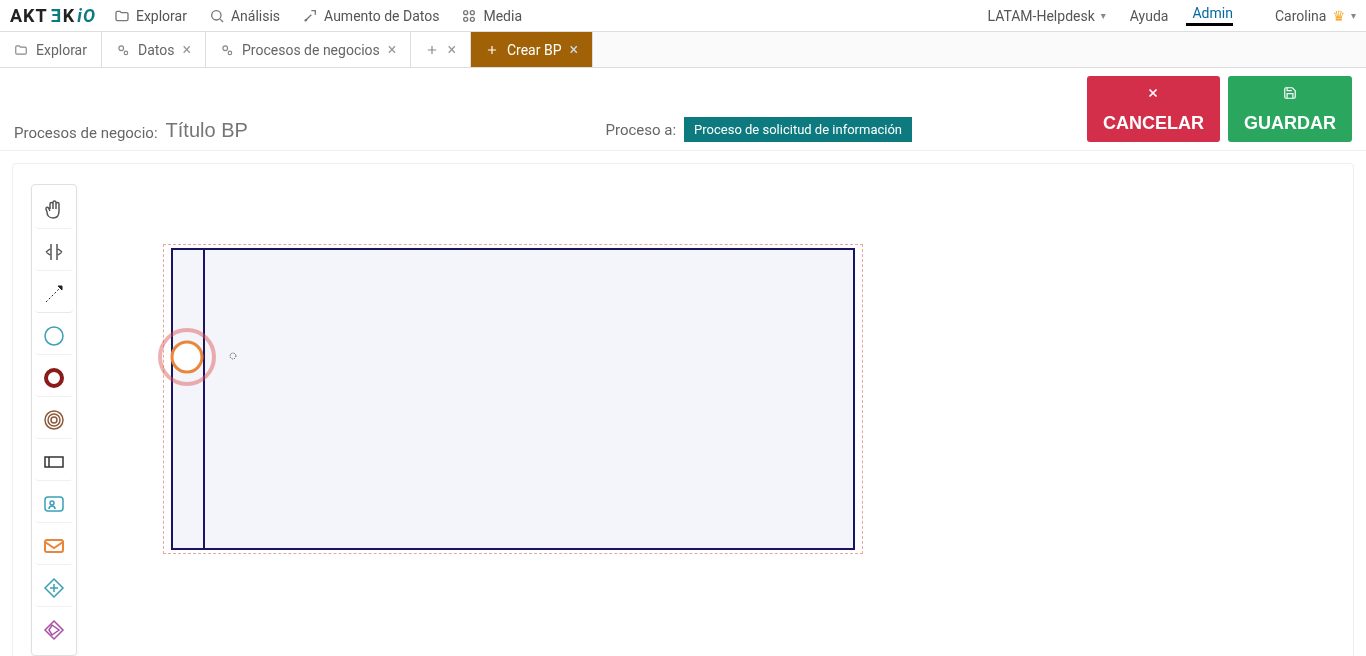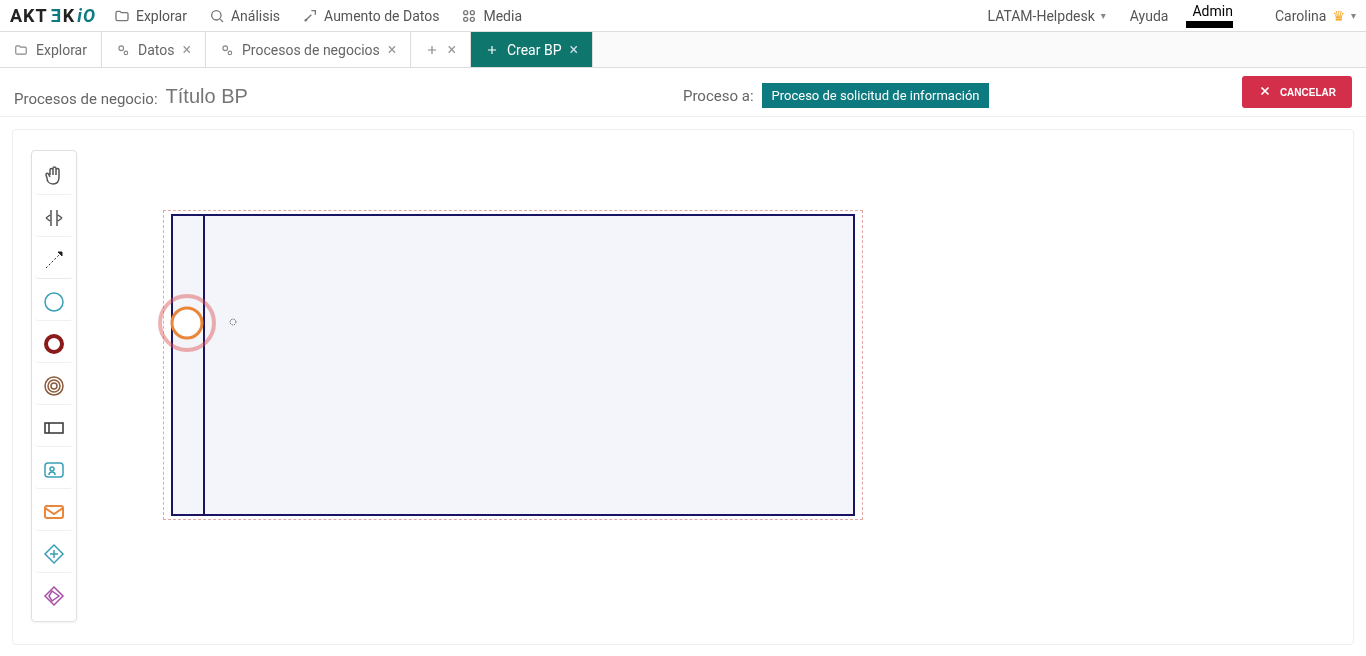--- a/index.html
+++ b/index.html
@@ -30,21 +30,21 @@
       letter-spacing: 1px;
       color: #222;
     }
     .logo .teal { color: #0d7a7f; }
     .nav-items { display: flex; gap: 22px; align-items: center; }
     .nav-item { display: flex; align-items: center; gap: 6px; color: #555; cursor: pointer; }
     .nav-item .icon { width: 16px; height: 16px; display: inline-flex; align-items: center; justify-content: center; color: #777; }
     .spacer { flex: 1; }
     .right-items { display: flex; align-items: center; gap: 18px; }
     .right-item { display: flex; align-items: center; gap: 6px; color: #555; cursor: pointer; }
-    .admin-active { color: #000000; border-bottom: 7px solid #000000; padding-bottom: 2px; }
+    .admin-active { color: #0369a1; border-bottom: 3px solid #000000; padding-bottom: 2px; }
     .crown { color: #f5a623; font-size: 14px; }
     .chev { font-size: 10px; color: #888; }
 
     
     .tabs {
       display: flex;
       align-items: stretch;
       height: 36px;
       border-bottom: 1px solid #ddd;
       background: #fafafa;
@@ -53,21 +53,21 @@
       display: flex;
       align-items: center;
       gap: 8px;
       padding: 0 14px;
       border-right: 1px solid #ddd;
       color: #666;
       cursor: pointer;
       background: #fff;
     }
     .tab.active {
-      background: #0f766e;
+      background: #a16207;
       color: #fff;
       justify-content: center;
     }
     .tab-close {
       font-size: 16px;
       color: #999;
       cursor: pointer;
       line-height: 1;
     }
     .tab.active .tab-close { color: #cde; }
@@ -100,23 +100,24 @@
       font-size: 13px;
     }
     .btn {
       display: flex;
       align-items: center;
       gap: 8px;
       padding: 8px 16px;
       border-radius: 3px;
       color: #fff;
       font-weight: 600;
-      font-size: 10px;
+      font-size: 18px;
       cursor: pointer;
       border: none;
+      flex-direction: column;
     }
     .btn-cancel { background: #d32f4a; }
     .btn-save { background: #2aa65e; }
 
     
     .canvas-wrap {
       position: relative;
       height: calc(656px - 32px - 36px - 48px);
       background: #fff;
       padding: 12px;
@@ -360,20 +361,27 @@
   <div class="ab-center">
     <span class="ab-label">Proceso a:</span>
     <span class="badge">Proceso de solicitud de información</span>
   </div>
   <button class="btn btn-cancel">
     <span><svg width="14" height="14" viewBox="0 0 24 24" fill="none" stroke="currentColor" stroke-width="3">
           <path d="M6 6l12 12M18 6L6 18"></path>
         </svg></span>
     <span>CANCELAR</span>
   </button>
+  <button class="btn btn-save">
+    <span><svg width="14" height="14" viewBox="0 0 24 24" fill="none" stroke="currentColor" stroke-width="2">
+          <path d="M19 21H5a2 2 0 0 1-2-2V5a2 2 0 0 1 2-2h11l5 5v11a2 2 0 0 1-2 2z"></path>
+          <path d="M17 21v-8H7v8M7 3v5h8"></path>
+        </svg></span>
+    <span>GUARDAR</span>
+  </button>
 </div>
 
 <div class="canvas-wrap">
   <div class="inner">
 
     <div class="toolbar">
       <div class="tool">
           <svg viewBox="0 0 24 24" fill="none" stroke="#555" stroke-width="1.5">
             <path d="M8 11V6a1.5 1.5 0 1 1 3 0v5M11 11V4.5a1.5 1.5 0 1 1 3 0V11M14 11V6a1.5 1.5 0 1 1 3 0v7c0 4-2 7-6 7s-6-3-6-6l-1-3c-.5-1.5 1.5-2.5 2.5-1L8 13"></path>
           </svg>

